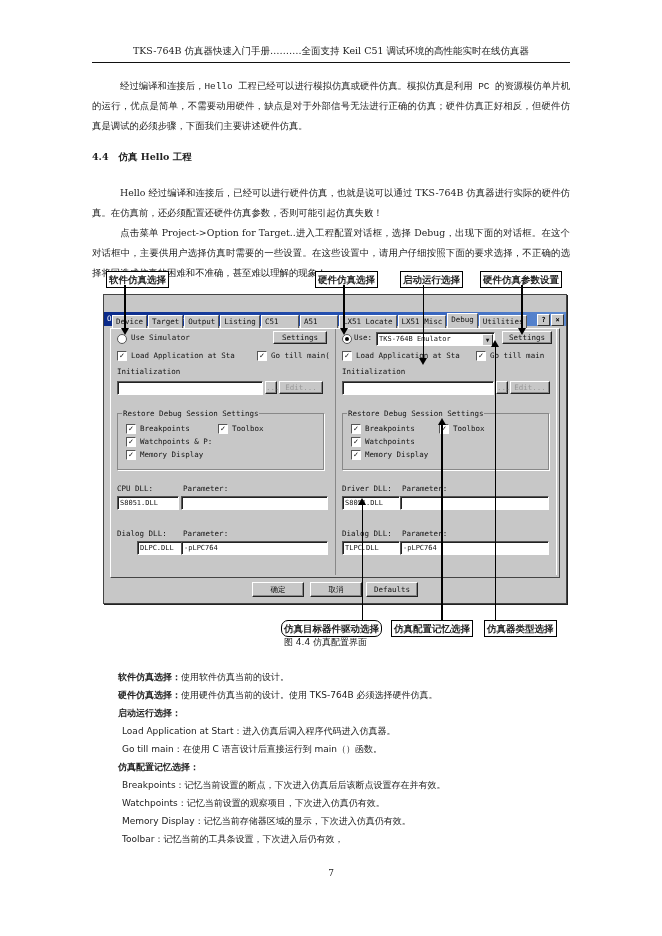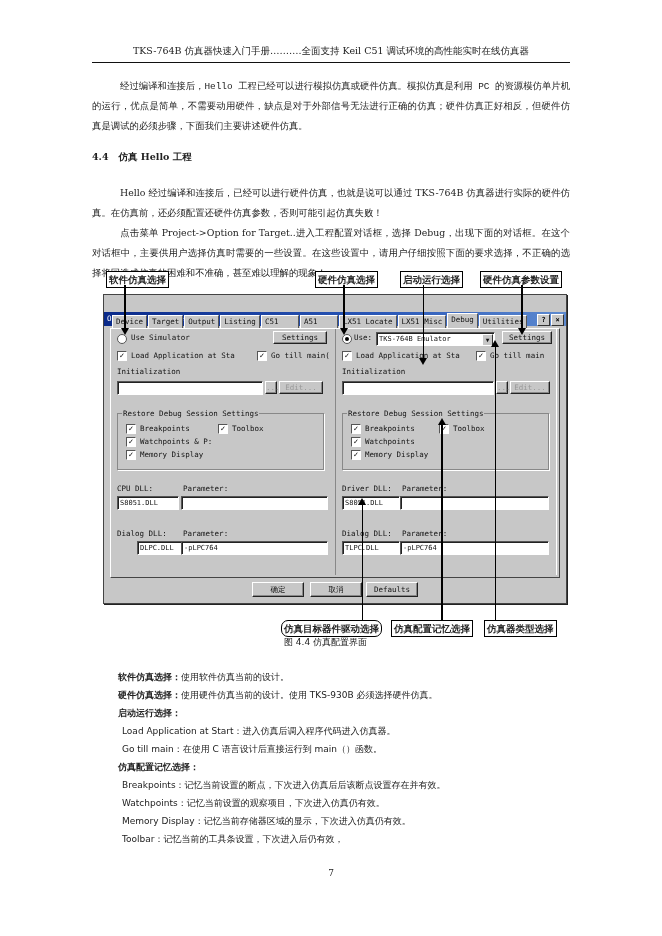--- a/index.html
+++ b/index.html
@@ -248,21 +248,21 @@
 <div class="arrow-up" style="left:438px; top:418px;"></div>
 <div class="callout" style="left:391px; top:620px;">仿真配置记忆选择</div>
 
 <div class="vline thin" style="left:495px; top:346px; height:274px;"></div>
 <div class="arrow-up" style="left:491px; top:340px;"></div>
 <div class="callout" style="left:484px; top:620px;">仿真器类型选择</div>
 
 <div class="abs caption">图 4.4    仿真配置界面</div>
 
 <div class="abs desc" style="top:668px;"><b>软件仿真选择：</b><span>使用软件仿真当前的设计。</span></div>
-<div class="abs desc" style="top:686px;"><b>硬件仿真选择：</b><span>使用硬件仿真当前的设计。使用 TKS-930B 必须选择硬件仿真。</span></div>
+<div class="abs desc" style="top:686px;"><b>硬件仿真选择：</b><span>使用硬件仿真当前的设计。使用 TKS-764B 必须选择硬件仿真。</span></div>
 <div class="abs desc" style="top:704px;"><b>启动运行选择：</b><span></span></div>
 <div class="abs desc" style="top:722px; left:122px;"><span>Load Application at Start：进入仿真后调入程序代码进入仿真器。</span></div>
 <div class="abs desc" style="top:740px; left:122px;"><span>Go till main：在使用 C 语言设计后直接运行到 main（）函数。</span></div>
 <div class="abs desc" style="top:758px;"><b>仿真配置记忆选择：</b><span></span></div>
 <div class="abs desc" style="top:776px; left:122px;"><span>Breakpoints：记忆当前设置的断点，下次进入仿真后后该断点设置存在并有效。</span></div>
 <div class="abs desc" style="top:794px; left:122px;"><span>Watchpoints：记忆当前设置的观察项目，下次进入仿真仍有效。</span></div>
 <div class="abs desc" style="top:812px; left:122px;"><span>Memory Display：记忆当前存储器区域的显示，下次进入仿真仍有效。</span></div>
 <div class="abs desc" style="top:830px; left:122px;"><span>Toolbar：记忆当前的工具条设置，下次进入后仍有效，</span></div>
 
 <div class="abs pageno">7</div>

